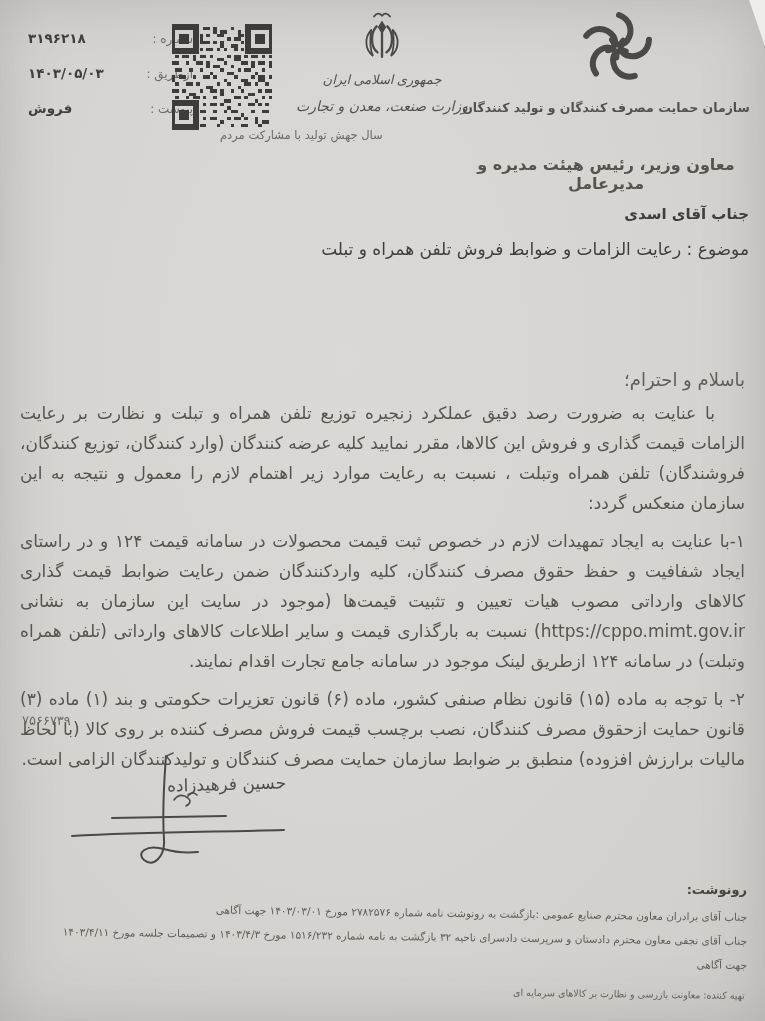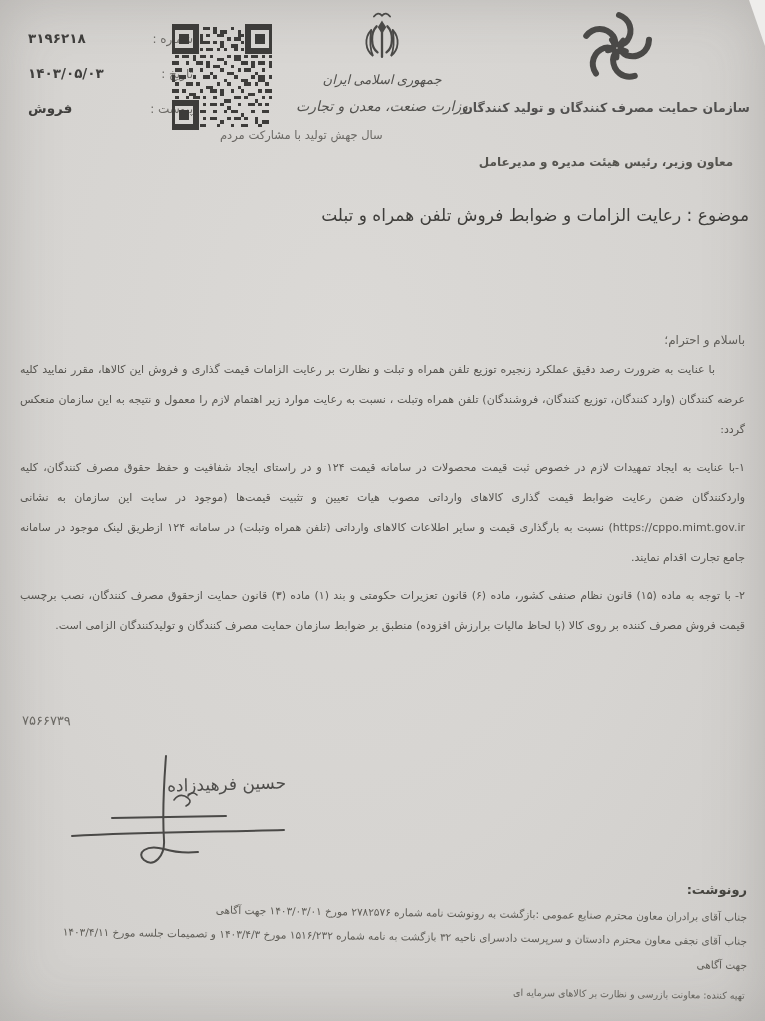--- a/index.html
+++ b/index.html
@@ -28,30 +28,30 @@
   
   .center-block{position:absolute;top:12px;left:282px;width:200px;text-align:center;color:#4c4b48;}
   .emblem{width:48px;height:52px;margin:0 auto;}
   .gov-line1{font-size:13px;font-style:italic;color:#52514e;margin-top:4px;font-family:Liberation Serif, serif;}
   .gov-line2{font-size:14px;font-style:italic;color:#52514e;margin-top:10px;}
   .slogan{position:absolute;top:128px;left:220px;font-size:11.5px;color:#6b6965;white-space:nowrap;}
   
   .org-logo{position:absolute;top:6px;left:575px;width:84px;height:84px;}
   .org-block{position:absolute;top:100px;right:14px;width:290px;text-align:center;}
   .org-name{font-size:12.5px;font-weight:600;color:#525150;margin-bottom:8px;white-space:nowrap;}
-  .org-role{font-size:12px;font-weight:600;color:#55544f;margin-top:40px;}
+  .org-role{font-size:16px;font-weight:600;color:#55544f;margin-top:40px;}
   
   .recipient{position:absolute;top:205px;right:16px;left:16px;color:#3f3e3b;}
   .rec-name{font-size:15px;font-weight:bold;margin-bottom:16px;}
   .rec-title{font-size:15px;font-weight:bold;margin-bottom:30px;}
   .rec-subject{font-size:17px;font-weight:normal;}
   
   .body-block{position:absolute;top:333px;right:20px;left:20px;color:#56544f;}
-  .salutation{font-size:12px;color:#605e59;margin-bottom:6px;}
-  .para{font-size:11px;line-height:30px;text-align:justify;margin:8px 0 7px 0;}
+  .salutation{font-size:18px;color:#605e59;margin-bottom:6px;margin-top:36px;}
+  .para{font-size:17px;line-height:30px;text-align:justify;margin:8px 0 7px 0;}
   .para.indent{text-indent:30px;}
   .ref-num{position:absolute;top:713px;left:22px;font-size:13px;color:#6a6863;letter-spacing:.5px;transform:rotate(.5deg);}
   
   .sig-block{position:absolute;top:752px;left:48px;width:270px;height:135px;}
   .sig-name{position:absolute;top:22px;right:32px;font-size:17px;color:#4e4d4b;letter-spacing:3px;transform:rotate(-1.5deg);white-space:nowrap;}
   .sig-strokes{position:absolute;top:0;left:0;width:270px;height:135px;}
   
   .footer{position:absolute;top:882px;right:18px;left:18px;color:#57554f;}
   .cc-label{font-size:13px;font-weight:bold;color:#45443f;margin-bottom:8px;text-align:right;}
   .cc-line{font-size:10.5px;line-height:24px;transform:rotate(.8deg);transform-origin:right center;color:#5e5c56;}
@@ -63,21 +63,21 @@
 
 <div class="paper">
   <div class="corner-white"></div>
 
   <div class="meta-block">
     <div class="meta-row">
       <span class="meta-label">شماره :</span>
       <span class="meta-value">۳۱۹۶۲۱۸</span>
     </div>
     <div class="meta-row">
-      <span class="meta-label">تاریخ :</span>
+      <span class="meta-label">ازطریق :</span>
       <span class="meta-value">۱۴۰۳/۰۵/۰۳</span>
     </div>
     <div class="meta-row">
       <span class="meta-label">پیوست :</span>
       <span class="meta-value">فروش</span>
     </div>
   </div>
 
   <svg class="qr" viewBox="0 0 29 29" shape-rendering="crispEdges">
     <g fill="#3d3c3a">
@@ -140,20 +140,21 @@
           <path d="M2,-33 C13,-29 17,-17 10,-7 C6,-2 -2,-2 -5,-8"></path>
         </g>
     </g>
   </svg>
   <div class="org-block">
     <div class="org-name">سازمان حمایت مصرف کنندگان و تولید کنندگان</div>
     <div class="org-role">معاون وزیر، رئیس هیئت مدیره و مدیرعامل</div>
   </div>
 
   <div class="recipient">
+    <div class="rec-name">جناب آقای اسدی</div>
     <div class="rec-subject">موضوع : رعایت الزامات و ضوابط فروش تلفن همراه و تبلت</div>
   </div>
 
   <div class="body-block">
     <div class="salutation">باسلام و احترام؛</div>
     <p class="para indent">با عنایت به ضرورت رصد دقیق عملکرد زنجیره توزیع تلفن همراه و تبلت و نظارت بر رعایت الزامات قیمت گذاری و فروش این کالاها، مقرر نمایید کلیه عرضه کنندگان (وارد کنندگان، توزیع کنندگان، فروشندگان) تلفن همراه وتبلت ، نسبت به رعایت موارد زیر اهتمام لازم را معمول و نتیجه به این سازمان منعکس گردد:</p>
     <p class="para">۱-با عنایت به ایجاد تمهیدات لازم در خصوص ثبت قیمت محصولات در سامانه قیمت ۱۲۴ و در راستای ایجاد شفافیت و حفظ حقوق مصرف کنندگان، کلیه واردکنندگان ضمن رعایت ضوابط قیمت گذاری کالاهای وارداتی مصوب هیات تعیین و تثبیت قیمت‌ها (موجود در سایت این سازمان به نشانی https://cppo.mimt.gov.ir) نسبت به بارگذاری قیمت و سایر اطلاعات کالاهای وارداتی (تلفن همراه وتبلت) در سامانه ۱۲۴ ازطریق لینک موجود در سامانه جامع تجارت اقدام نمایند.</p>
     <p class="para">۲- با توجه به ماده (۱۵) قانون نظام صنفی کشور، ماده (۶) قانون تعزیرات حکومتی و بند (۱) ماده (۳) قانون حمایت ازحقوق مصرف کنندگان، نصب برچسب قیمت فروش مصرف کننده بر روی کالا (با لحاظ مالیات برارزش افزوده) منطبق بر ضوابط سازمان حمایت مصرف کنندگان و تولیدکنندگان الزامی است.</p>
   </div>
   <span class="ref-num">۷۵۶۶۷۳۹</span>

